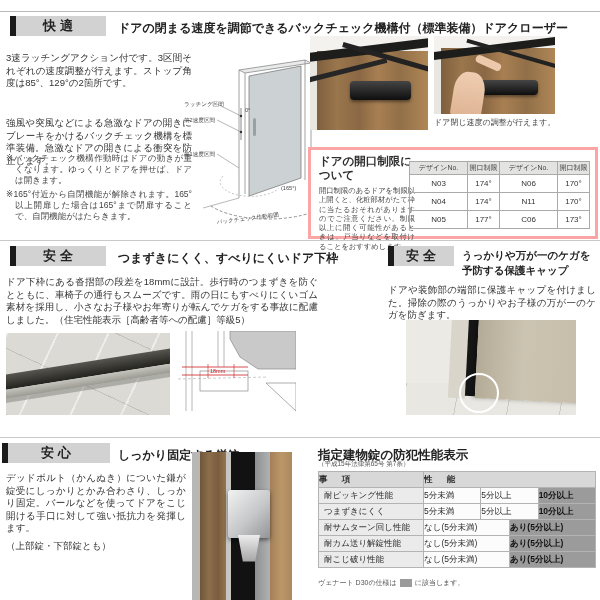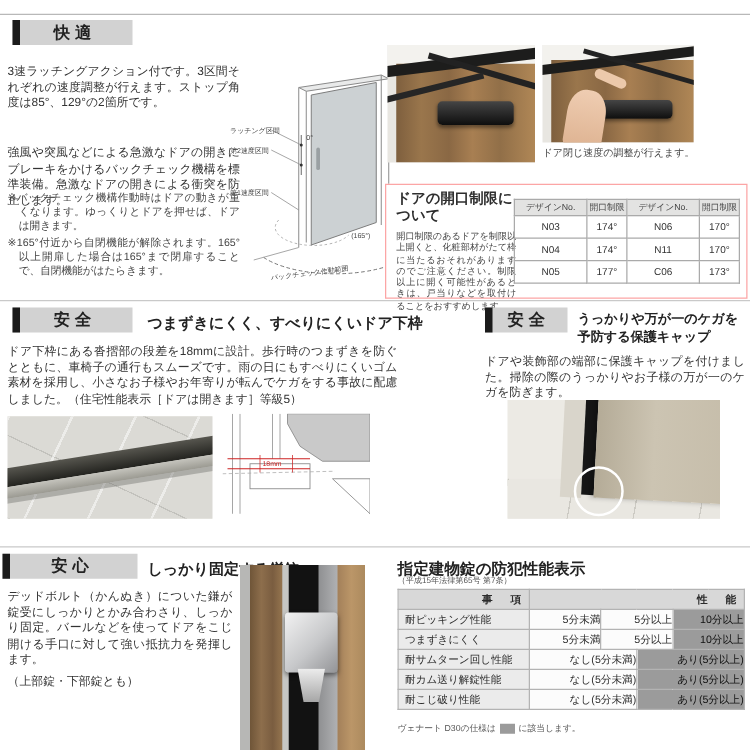--- a/index.html
+++ b/index.html
@@ -24,21 +24,21 @@
   .ph-rail{position:absolute;top:10%;left:-6%;width:118%;height:10%;background:#1d1d1c;transform:rotate(-7deg);}
   .ph-arm1{position:absolute;top:20%;left:26%;width:80%;height:5.5%;background:#222;transform:rotate(16deg);}
   .ph-arm2{position:absolute;top:34%;left:-4%;width:70%;height:5%;background:#262626;transform:rotate(-14deg);}
   .ph-body{position:absolute;top:48%;left:34%;width:52%;height:20%;background:linear-gradient(#454545,#0e0e0e);border-radius:4px;box-shadow:0 2px 3px rgba(0,0,0,.4);}
   .ph-hand{position:absolute;bottom:-4%;left:16%;width:26%;height:58%;background:linear-gradient(#efcdb2,#dfb493);border-radius:42% 42% 8% 8%;transform:rotate(9deg);}
   .ph-finger{position:absolute;top:30%;left:34%;width:22%;height:10%;background:#ecc9ab;border-radius:8px;transform:rotate(24deg);}
 
   .caption{position:absolute;font-size:8px;color:#444;}
 
   
-  .limitbox{position:absolute;left:308px;top:147px;width:290px;height:92px;border:1px solid #fca5a5;background:#fff;box-sizing:border-box;}
+  .limitbox{position:absolute;left:308px;top:147px;width:290px;height:92px;border:3px solid #fca5a5;background:#fff;box-sizing:border-box;}
   .limit-title{position:absolute;left:8px;top:4px;width:100px;font-size:11.5px;font-weight:bold;color:#2e2e2e;line-height:14px;}
   .limit-body{position:absolute;left:8px;top:36px;width:96px;font-size:7.3px;line-height:9.3px;color:#444;word-break:break-all;text-align:justify;}
   table.limit{position:absolute;right:5px;top:11px;border-collapse:collapse;font-size:8px;color:#333;}
   table.limit th{background:#e3e3e2;font-weight:normal;font-size:7px;color:#444;}
   table.limit th,table.limit td{border:1px solid #aaa;text-align:center;padding:0;}
   table.limit th{width:57px;height:12px;}
   table.limit th.deg{width:31px;}
   table.limit td{height:17px;}
 
   
@@ -64,39 +64,40 @@
   .lk-woodL{position:absolute;left:8%;top:0;bottom:0;width:26%;background:linear-gradient(90deg,#6f5538,#8d6e4c 35%,#7a5d40 70%,#95754f);}
   .lk-strip{position:absolute;left:34%;top:0;bottom:0;width:5%;background:#c6c6c3;}
   .lk-gap{position:absolute;left:39%;top:0;bottom:0;width:24%;background:#121212;}
   .lk-woodR{position:absolute;left:78%;top:0;bottom:0;width:22%;background:linear-gradient(90deg,#a3805a,#bb9668 50%,#ac8a5e);}
   .lk-frame{position:absolute;left:63%;top:0;bottom:0;width:15%;background:linear-gradient(90deg,#8f9092,#b0b1b3);}
   .lk-body{position:absolute;left:36%;top:26%;width:42%;height:32%;background:linear-gradient(135deg,#f2f2f2,#c7c8ca 55%,#939497);border-radius:3px;box-shadow:0 2px 4px rgba(0,0,0,.5);}
   .lk-hook{position:absolute;left:46%;top:56%;width:22%;height:18%;background:linear-gradient(#ececec,#a5a5a5);clip-path:polygon(0 0,100% 0,78% 100%,22% 100%);}
 
   
   table.perf{position:absolute;left:318px;top:471px;width:278px;border-collapse:collapse;font-size:8.5px;color:#2c2c2c;table-layout:fixed;}
-  table.perf th,table.perf td{border:1px solid #b3b3b3;text-align:right;padding:1.5px 0;height:12px;overflow:hidden;white-space:nowrap;}
+  table.perf th,table.perf td{border:1px solid #b3b3b3;text-align:left;padding:1.5px 0;height:12px;overflow:hidden;white-space:nowrap;}
   table.perf th{background:#d8d8d8;font-weight:bold;letter-spacing:6px;}
   table.perf td.item{background:#ebebeb;text-align:left;padding-left:5px;width:104px;letter-spacing:0;}
   table.perf td.norm{background:#fcfcfc;}
-  table.perf td.hl{background:#9b9b9b;color:#111;font-weight:normal;margin-top:17px;}
+  table.perf td.hl{background:#9b9b9b;color:#111;font-weight:bold;margin-top:17px;}
   .perf-title{position:absolute;left:318px;top:447px;font-size:12.5px;font-weight:bold;color:#222;}
   .perf-sub{position:absolute;left:318px;top:460px;font-size:6.5px;color:#555;}
   .perf-foot{position:absolute;left:318px;top:578px;font-size:7px;color:#555;display:flex;align-items:center;gap:3px;}
   .swatch{display:inline-block;width:12px;height:8px;background:#9b9b9b;}
 </style>
 </head>
 <body>
 
 <div class="page">
   <div class="cutline"></div>
 
   <div class="badge" style="left:10px;top:16px;width:96px;">
       <span>快適</span>
     </div>
+  <div class="sec-title" style="left:118px;top:20px;width:480px;">ドアの閉まる速度を調節できるバックチェック機構付（標準装備）ドアクローザー</div>
 
   <div class="para" style="left:6px;top:52px;width:186px;">3速ラッチングアクション付です。3区間それぞれの速度調整が行えます。ストップ角度は85°、129°の2箇所です。</div>
   <div class="para" style="left:6px;top:117px;width:186px;">強風や突風などによる急激なドアの開きにブレーキをかけるバックチェック機構を標準装備。急激なドアの開きによる衝突を防止します。</div>
   <div class="para" style="left:6px;top:150px;width:186px;">
     <div class="note">※バックチェック機構作動時はドアの動きが重くなります。ゆっくりとドアを押せば、ドアは開きます。</div>
     <div class="note">※165°付近から自閉機能が解除されます。165°以上開扉した場合は165°まで閉扉することで、自閉機能がはたらきます。</div>
   </div>
 
   <div class="diagram" style="left:183px;top:56px;width:148px;height:182px;">
     <svg width="148" height="182" viewBox="0 0 148 182">
@@ -182,21 +183,21 @@
     </tbody>
       </table>
   </div>
 
   <div class="divider" style="top:240px;"></div>
 
   <div class="badge" style="left:10px;top:246px;width:96px;">
       <span>安全</span>
     </div>
   <div class="sec-title" style="left:118px;top:250px;width:260px;">つまずきにくく、すべりにくいドア下枠</div>
-  <div class="para" style="left:6px;top:276px;width:312px;">ドア下枠にある沓摺部の段差を18mmに設計。歩行時のつまずきを防ぐとともに、車椅子の通行もスムーズです。雨の日にもすべりにくいゴム素材を採用し、小さなお子様やお年寄りが転んでケガをする事故に配慮しました。（住宅性能表示［ドアは開きます］等級5）</div>
+  <div class="para" style="left:6px;top:276px;width:312px;">ドア下枠にある沓摺部の段差を18mmに設計。歩行時のつまずきを防ぐとともに、車椅子の通行もスムーズです。雨の日にもすべりにくいゴム素材を採用し、小さなお子様やお年寄りが転んでケガをする事故に配慮しました。（住宅性能表示［高齢者等への配慮］等級5）</div>
 
   <div class="photo" style="left:6px;top:333px;width:164px;height:82px;">
     <div class="tiles"></div>
     <div class="sillwrap">
       <div class="sill-dark"></div>
       <div class="sill-metal"></div>
       <div class="sill-shadow"></div>
     </div>
   </div>
 

